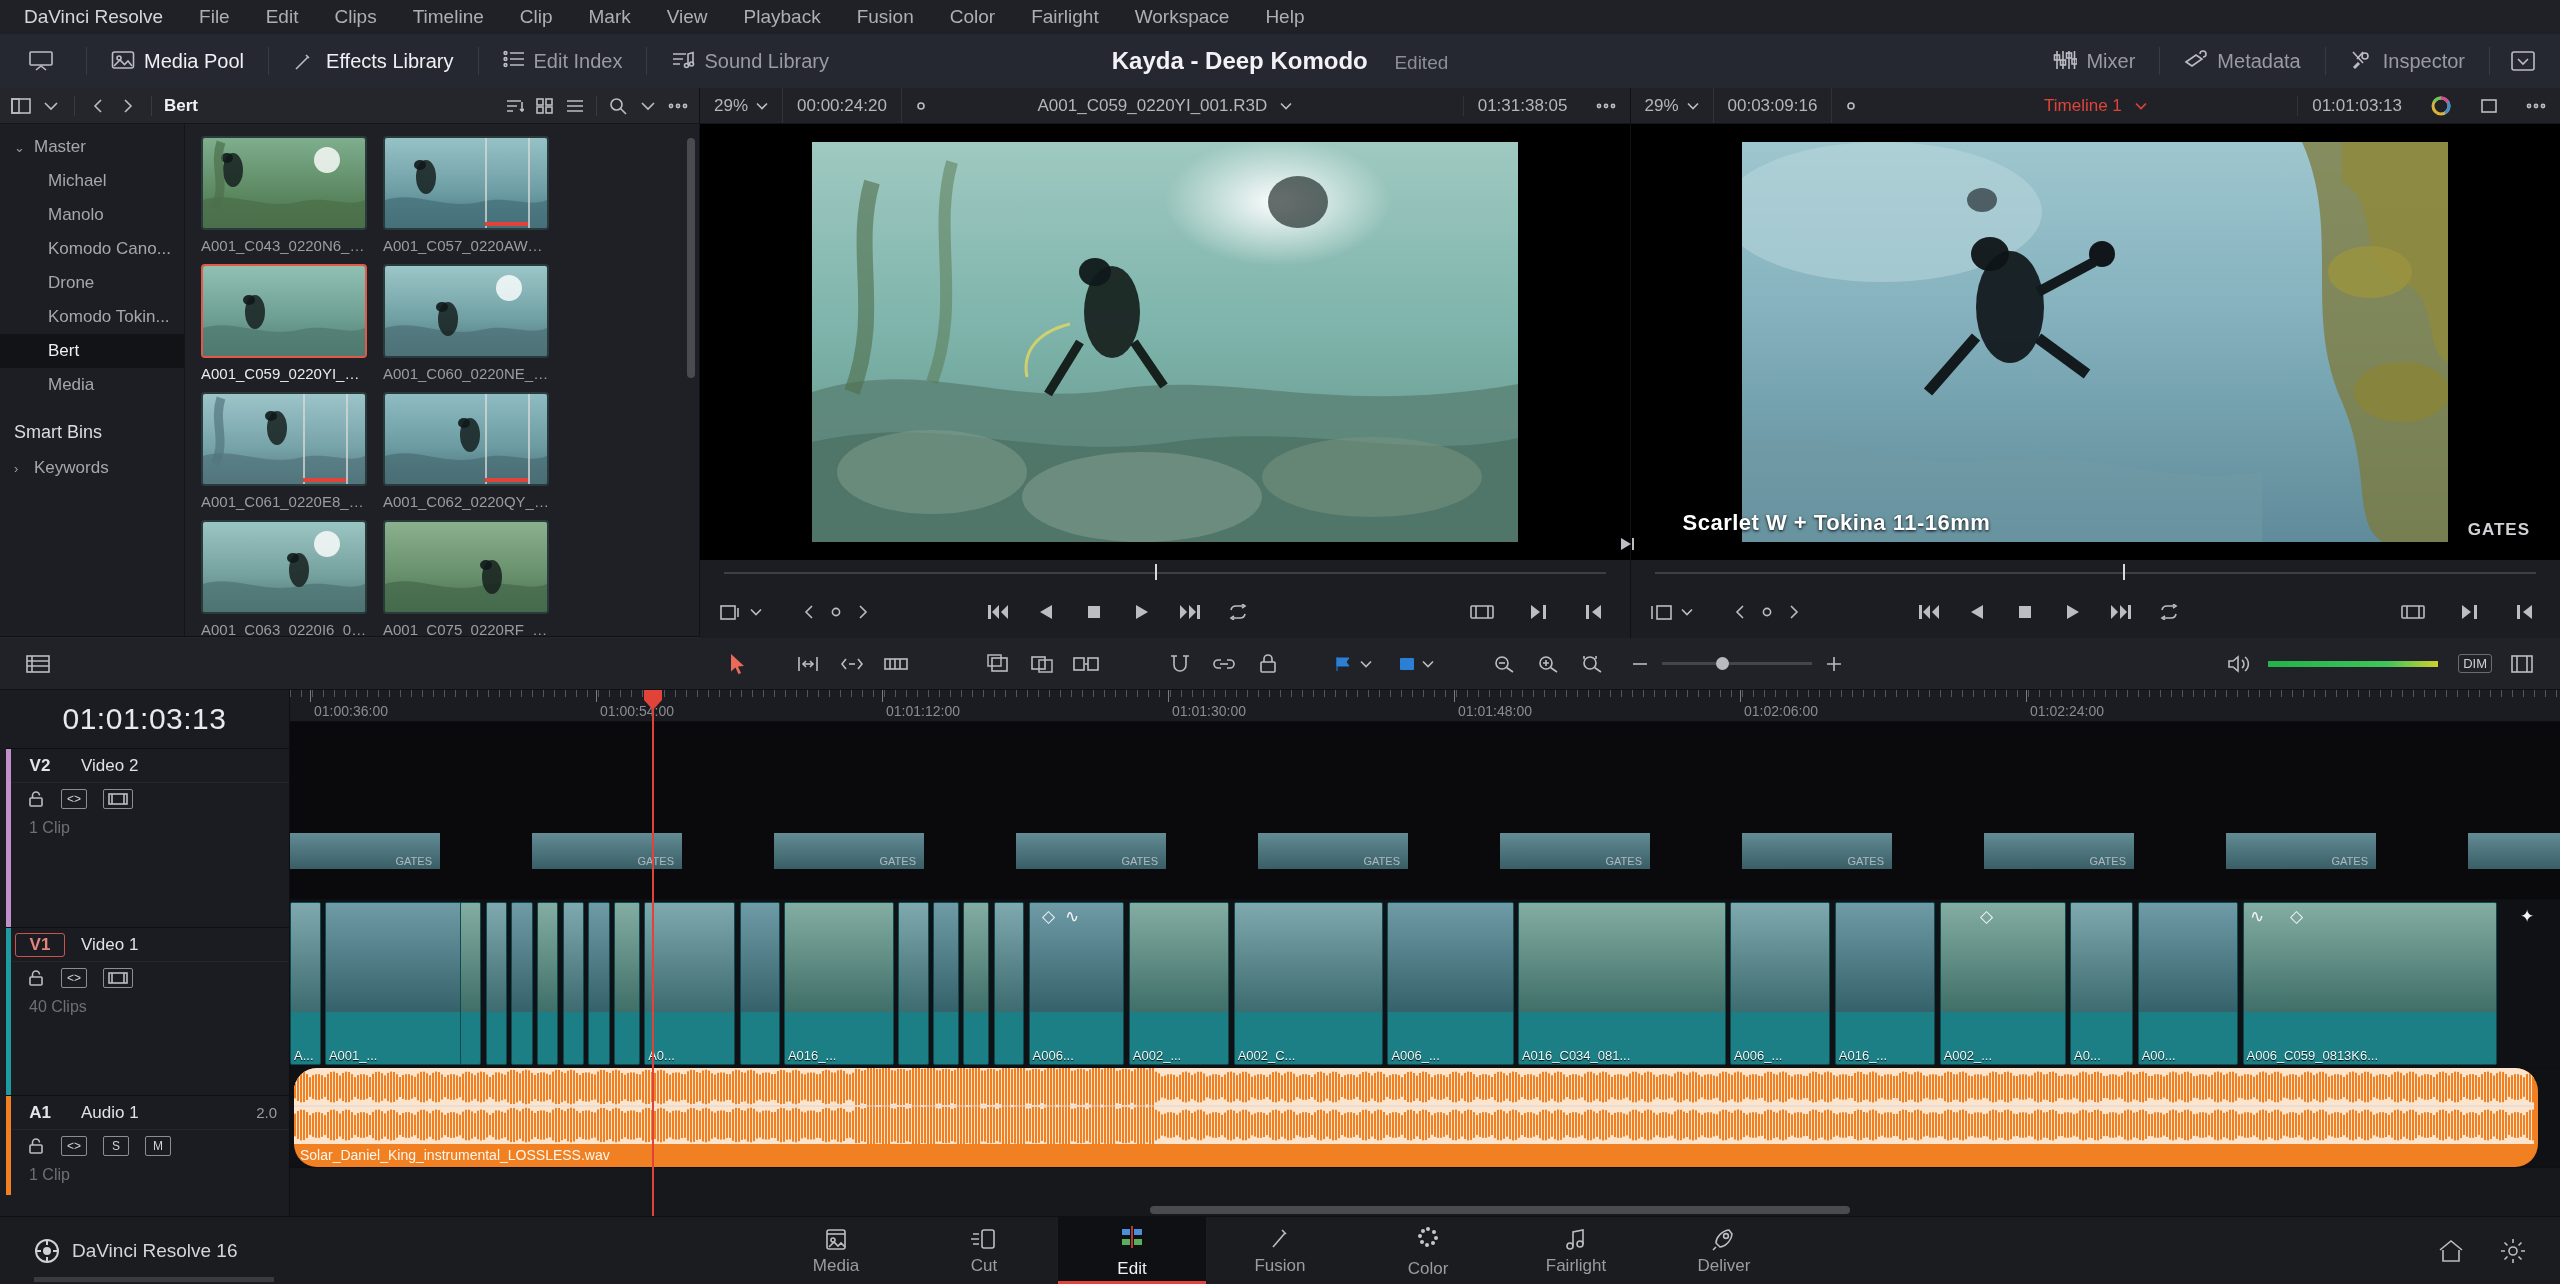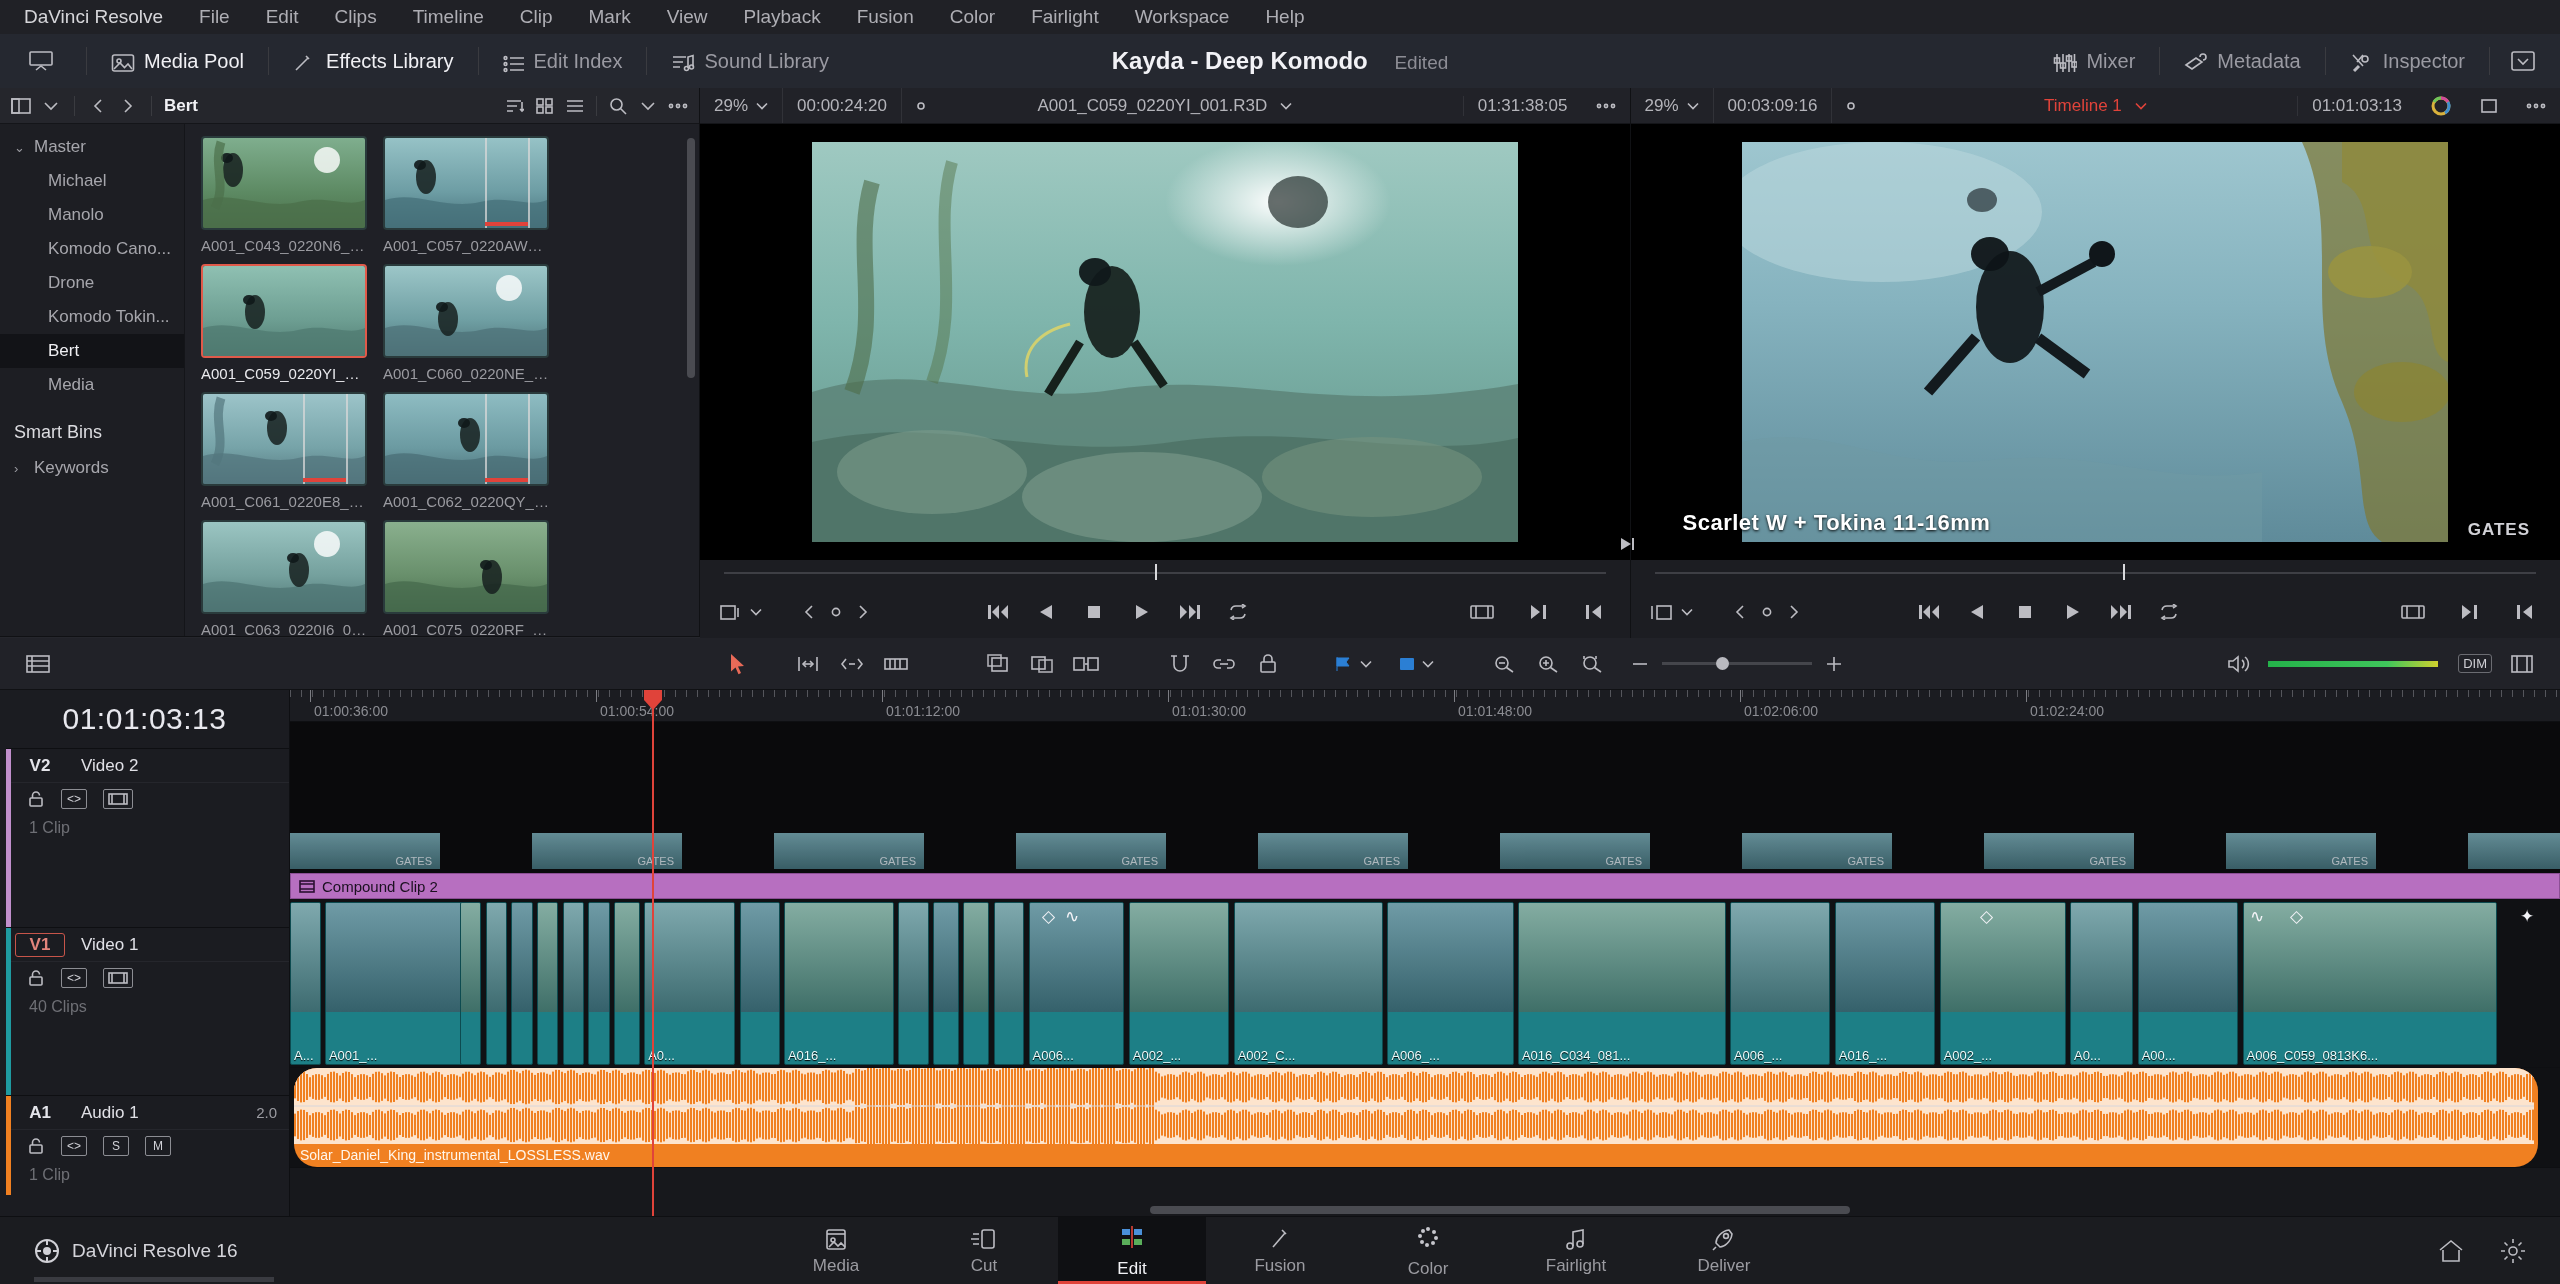--- a/index.html
+++ b/index.html
@@ -15,21 +15,21 @@
 
   
   #menubar { height:34px; background:#202126; display:flex; align-items:center;
              padding-left:24px; font-size:19px; color:#aeaeb4; }
   #menubar .mi { margin-right:36px; cursor:default; white-space:nowrap; }
   #menubar .mi:first-child { color:#d6d6da; }
 
   
   #topbar { height:54px; background:#252830; display:flex; align-items:center;
             padding:0 18px; position:relative; }
-  .tb-btn { display:flex; align-items:flex-end; gap:9px; font-size:20px; color:#9a9aa2;
+  .tb-btn { display:flex; align-items:flex-start; gap:9px; font-size:20px; color:#9a9aa2;
             padding:4px 10px; cursor:default; white-space:nowrap; }
   .tb-btn.active { color:#f0f0f4; }
   .tb-title { position:absolute; left:0; right:0; text-align:center; font-size:24px;
               font-weight:bold; color:#f2f2f6; pointer-events:none; }
   .tb-title .edited { font-weight:normal; font-size:19px; color:#8d8d95; margin-left:20px; }
   .tb-right { margin-left:auto; display:flex; align-items:center; gap:0; z-index:2; }
 
   
   #main { position:absolute; top:88px; left:0; right:0; bottom:646px; display:flex; }
 
@@ -1520,27 +1520,20 @@
               <div style="position: absolute; right: 8px; bottom: 2px; font-size: 11px; color: rgb(232, 232, 238); opacity: 0.75;">GATES</div>
             </div>
             <div style="position: absolute; top: 0px; bottom: 0px; width: 150px; left: 1694px; background: linear-gradient(rgb(109, 154, 164), rgb(62, 103, 112)); opacity: 0.9;">
               <div style="position: absolute; right: 8px; bottom: 2px; font-size: 11px; color: rgb(232, 232, 238); opacity: 0.75;">GATES</div>
             </div>
             <div style="position: absolute; top: 0px; bottom: 0px; width: 150px; left: 1936px; background: linear-gradient(rgb(109, 154, 164), rgb(62, 103, 112)); opacity: 0.9;">
               <div style="position: absolute; right: 8px; bottom: 2px; font-size: 11px; color: rgb(232, 232, 238); opacity: 0.75;">GATES</div>
             </div>
             <div style="position: absolute; top: 0px; bottom: 0px; width: 150px; left: 2178px; background: linear-gradient(rgb(109, 154, 164), rgb(62, 103, 112)); opacity: 0.9;"></div>
           </div>
-        <div class="compound" style="bottom:0">
-          <svg class="ico" width="16" height="13" viewBox="0 0 16 13" style="stroke:#2a0f30">
-              <rect x="1" y="1" width="14" height="11"></rect>
-              <path d="M1 4h14M1 9h14"></path>
-            </svg>
-          <span>Compound Clip 2</span>
-        </div>
       </div>
 
       <div class="trk" style="height:168px;background:#101114" id="v1-lane">
           <div class="clip" style="left: 0px; width: 30.62px;">
             <div style="position: absolute; left: 0px; right: 0px; top: 0px; height: 68%; background: linear-gradient(rgb(127, 169, 174), rgb(61, 107, 112));"></div>
             <div class="lbl">A...</div>
           </div>
           <div class="clip" style="left: 34.95px; width: 154px;">
             <div style="position: absolute; left: 0px; right: 0px; top: 0px; height: 68%; background: linear-gradient(rgb(111, 155, 166), rgb(53, 97, 107));"></div>
             <div class="lbl">A001_...</div>

